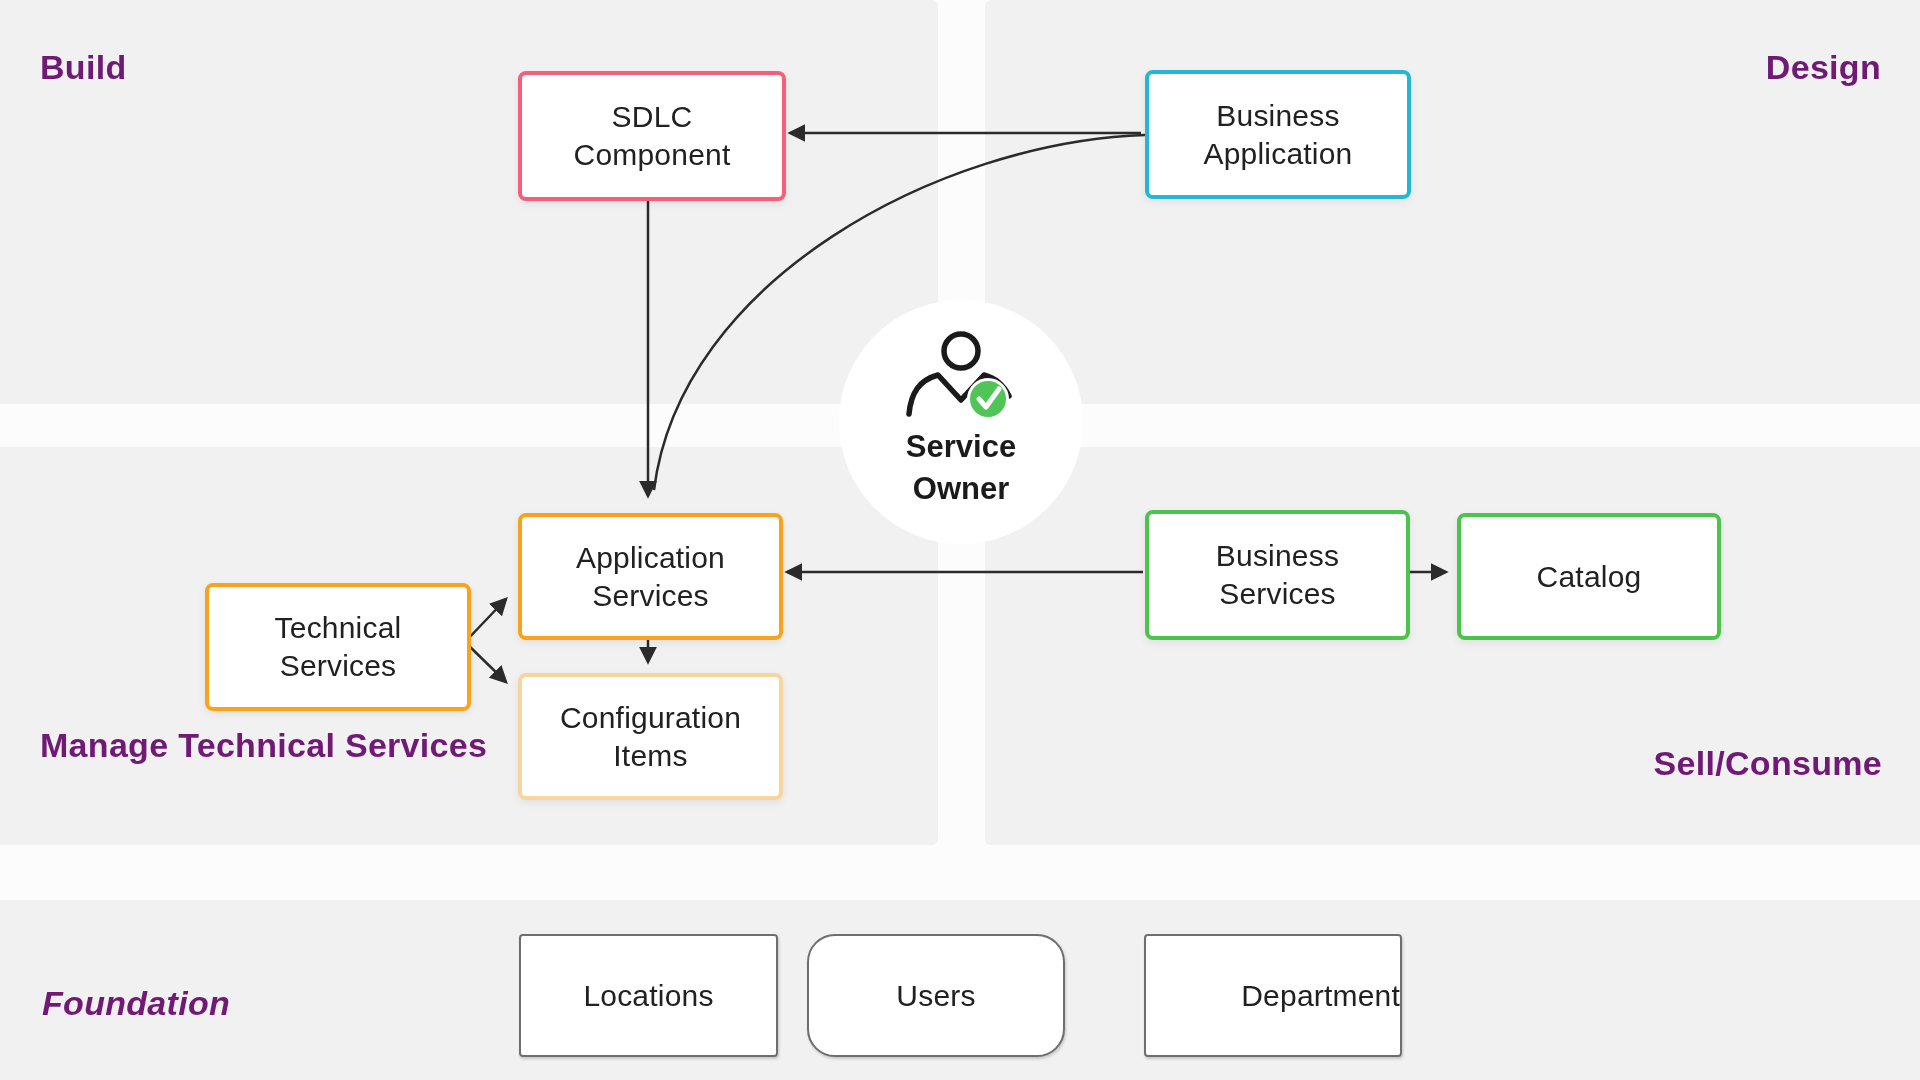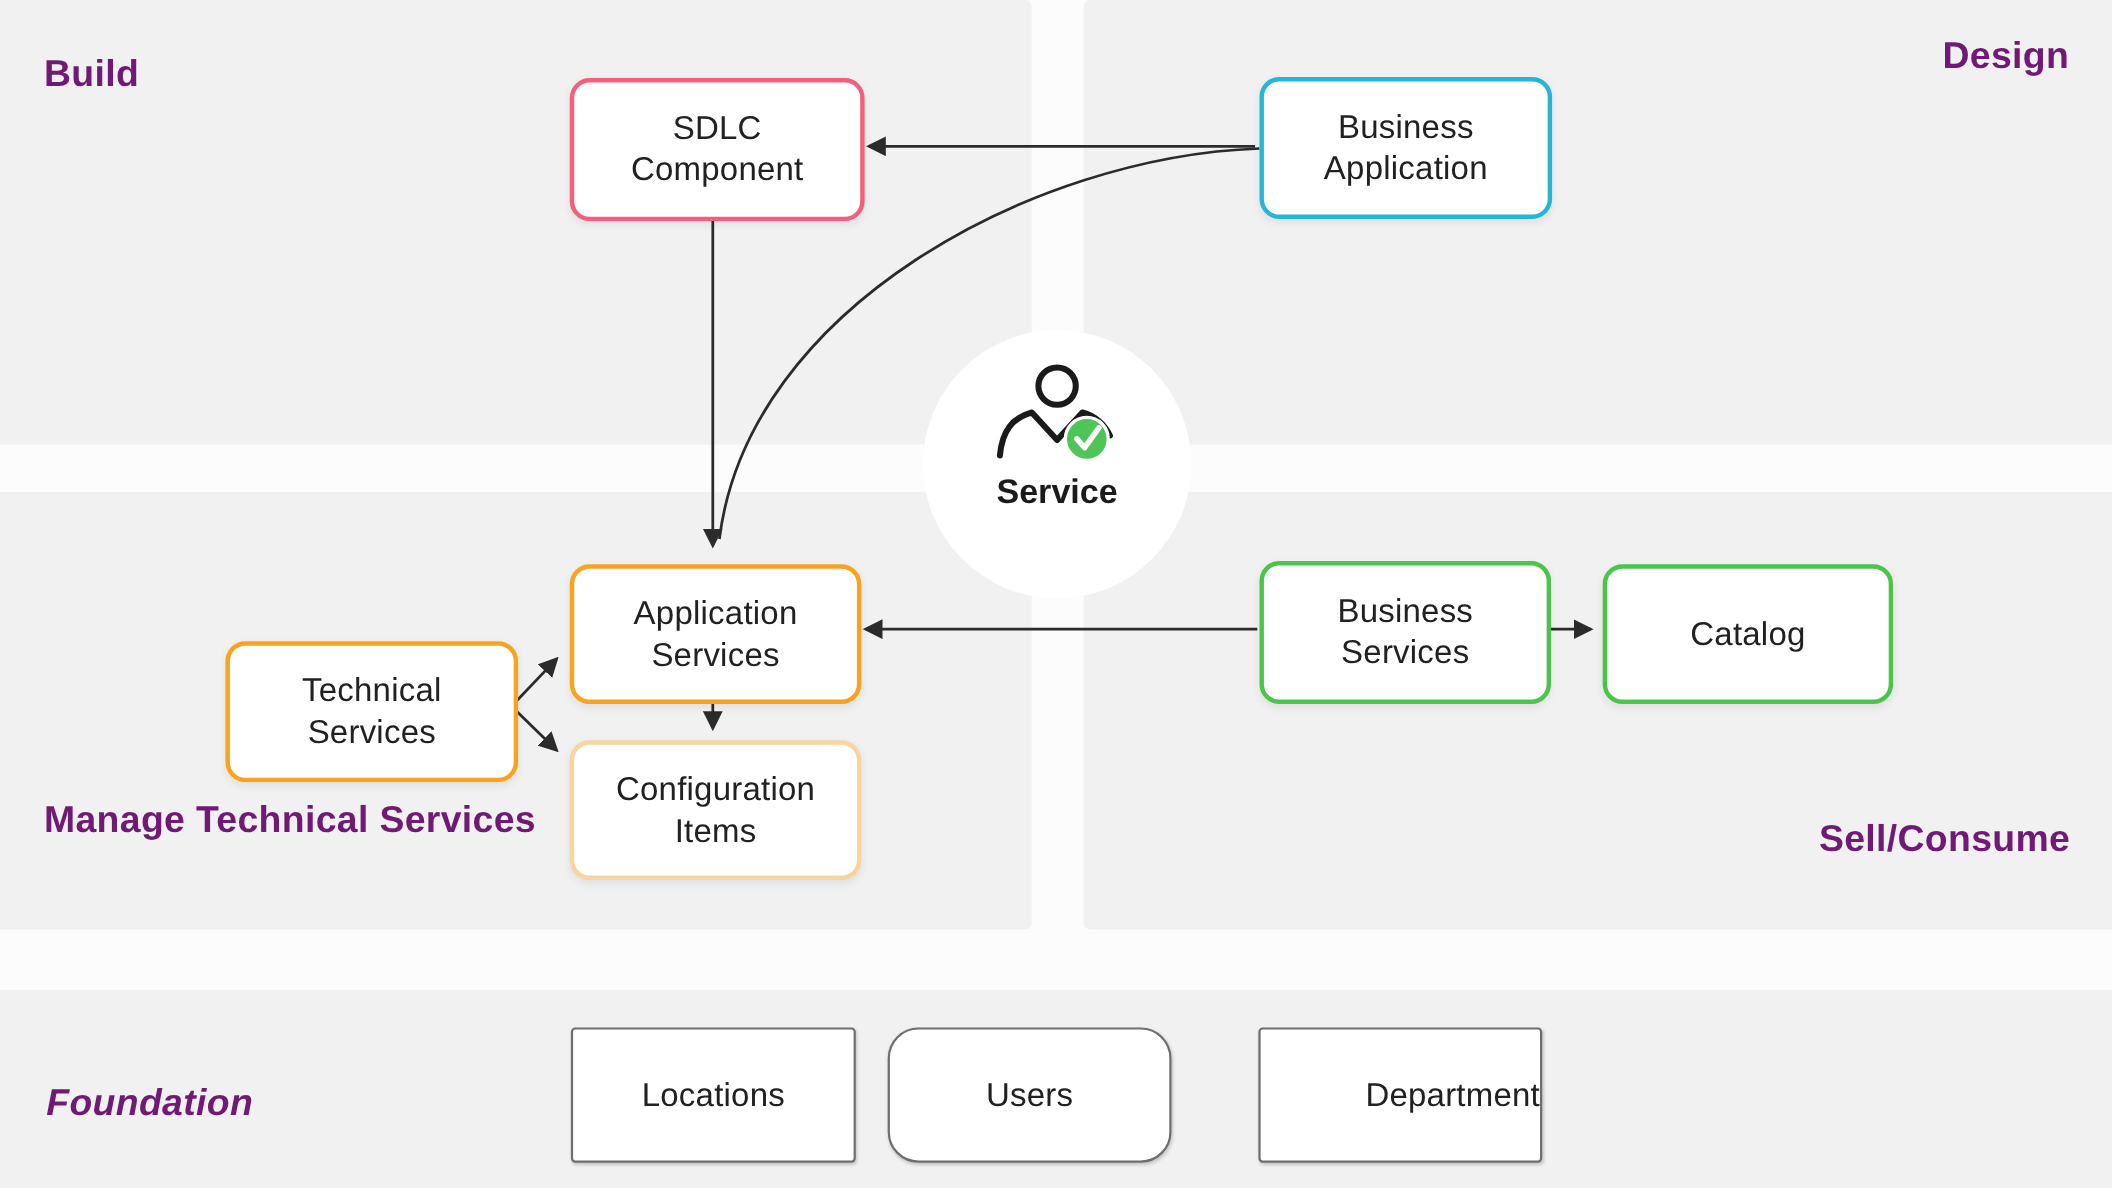--- a/index.html
+++ b/index.html
@@ -19,21 +19,21 @@
   .panel-br { left:985px; top:447px; width:935px; height:398px; border-radius:6px 0 0 6px; }
   .panel-foundation { left:0; top:900px; width:1920px; height:180px; border-radius:0; }
 
   svg.overlay { position:absolute; left:0; top:0; z-index:2; }
 
   
   .node {
     position:absolute; z-index:3;
     background:#ffffff;
     border:4px solid #ccc;
-    border-radius:18px;
+    border-radius:8px;
     display:flex; flex-direction:column; align-items:center; justify-content:center;
     text-align:center;
     font-size:30px; font-weight:500; color:#212121; line-height:38px;
     box-shadow:0 3px 8px rgba(0,0,0,0.07);
     letter-spacing:0.2px;
   }
   .node span { display:block; }
   .node span:empty { display:none; }
   .node-plain {
     border-width:2px; border-radius:4px;
@@ -91,30 +91,31 @@
 
     <g>
       <circle cx="961" cy="351" r="17" fill="none" stroke="#1a1a1a" stroke-width="5.5" style="stroke: rgb(26, 26, 26);"></circle>
       <path d="M 909 414 C 911 392 920 380 938 375 L 961 400 L 984 375 C 997 378.5 1004 386 1009 396" fill="none" stroke="#1a1a1a" stroke-width="5.5" stroke-linecap="round" stroke-linejoin="round" style="stroke: rgb(26, 26, 26);"></path>
       <circle cx="988" cy="399" r="19.5" fill="#4fc457" stroke="#ffffff" stroke-width="3" style="fill: rgb(79, 196, 87);"></circle>
       <path d="M 979 399 L 986 407 L 999 389" fill="none" stroke="#ffffff" stroke-width="5" stroke-linecap="round" stroke-linejoin="round" style="stroke: rgb(255, 255, 255);"></path>
     </g>
   </svg>
 
   <div class="section-label" style="left:40px; top:44px;">Build</div>
-  <div class="section-label align-right" style="right:39px; top:28px;text-align:right;">Design</div>
+  <div class="section-label align-right" style="right:39px; top:44px;text-align:right;">Design</div>
   <div class="section-label" style="left:40px; top:722px;">
     <span>Manage</span>
     <span>Technical Services</span>
   </div>
   <div class="section-label align-right" style="right:38px; top:740px;">Sell/Consume</div>
   <div class="section-label" style="left:42px; top:980px;font-style:italic;">Foundation</div>
 
   <div class="center-label">
     <span>Service</span>
+    <span>Owner</span>
   </div>
 
   <div class="node" style="left: 518px; top: 71px; width: 260px; height: 122px; border-color: rgb(244, 96, 124);">
     <span>SDLC</span>
     <span>Component</span>
   </div>
 
   <div class="node" style="left: 1145px; top: 70px; width: 258px; height: 121px; border-color: rgb(37, 182, 214);">
     <span>Business</span>
     <span>Application</span>

